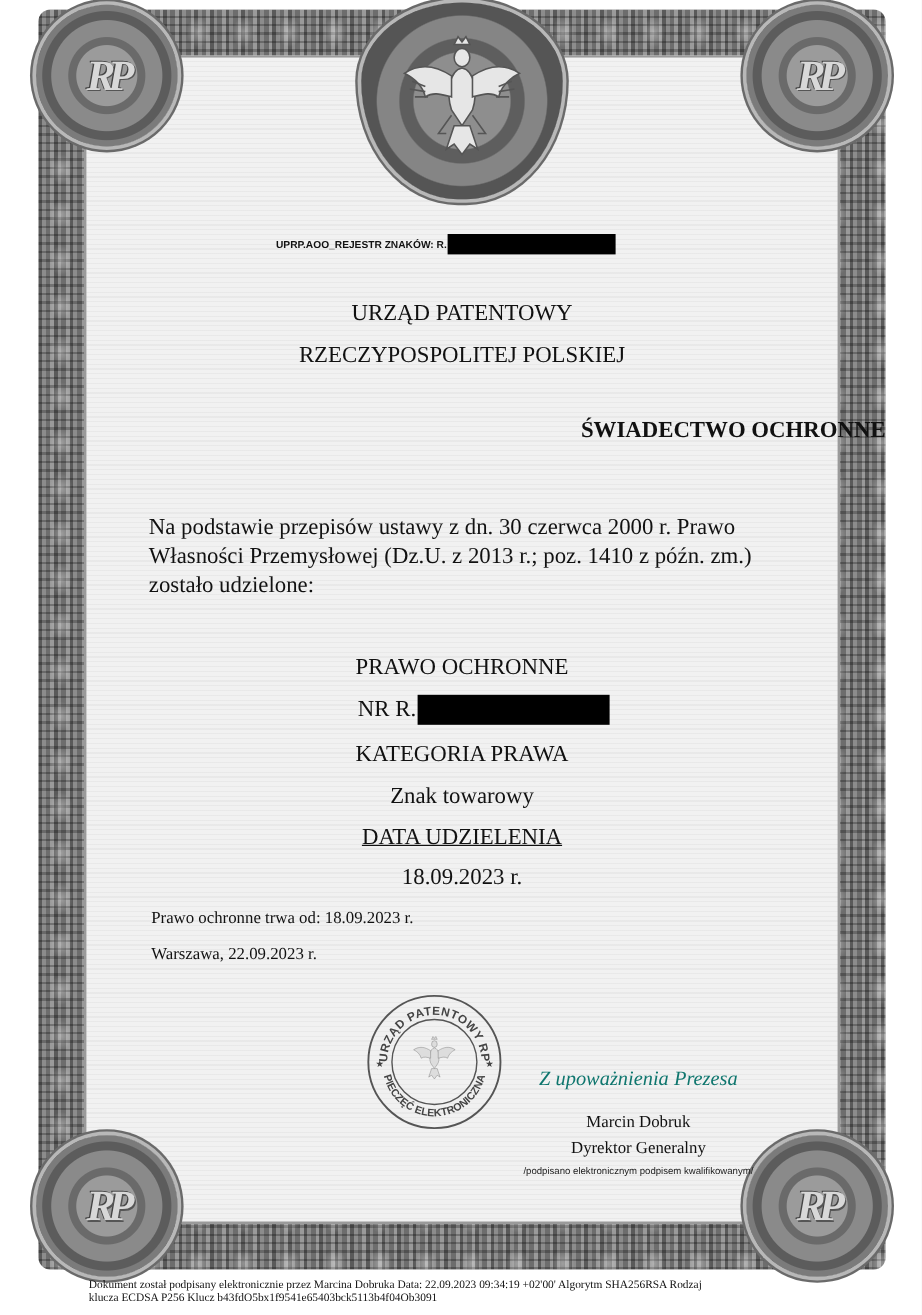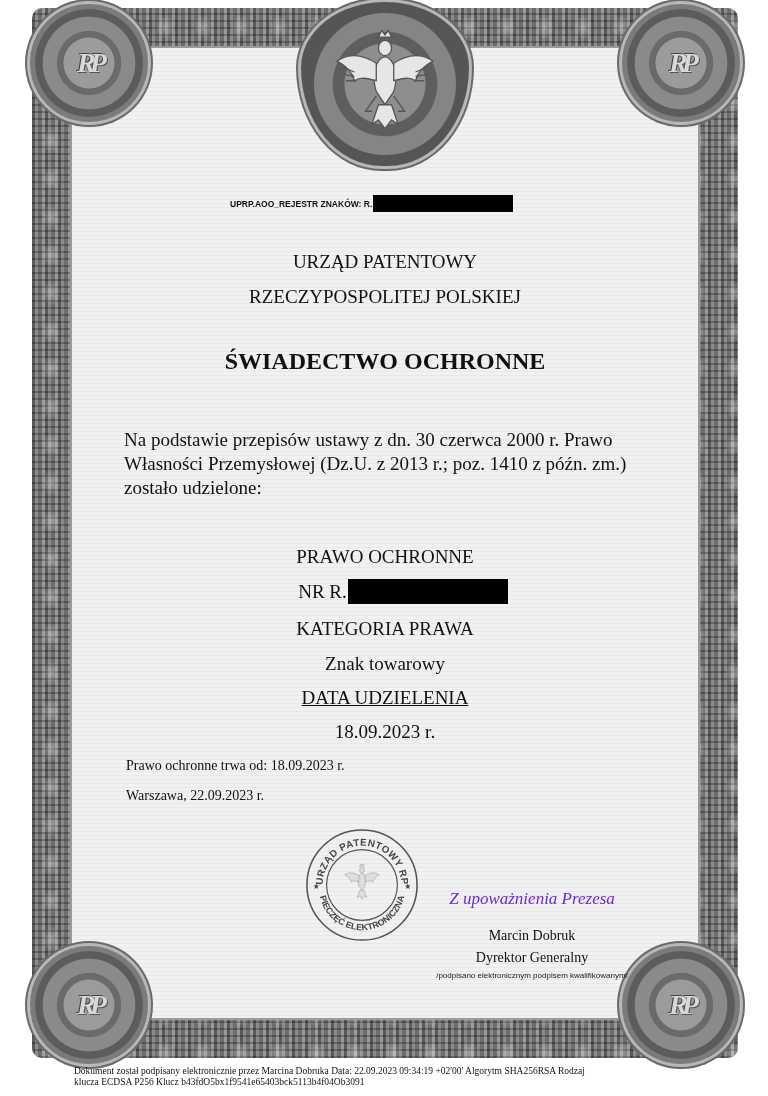--- a/index.html
+++ b/index.html
@@ -47,21 +47,21 @@
       width: 118px; height: 118px;
       border-radius: 50%;
       background:
         radial-gradient(circle at center, #9b9b9b 0 30%, #6a6a6a 31% 38%, #8a8a8a 39% 55%, #5c5c5c 56% 64%, #7b7b7b 65% 100%);
       box-shadow: 0 0 0 3px #b8b8b8, 0 0 0 5px #6a6a6a;
       display: flex; align-items: center; justify-content: center;
     }
     .medallion span {
       font-family: "Liberation Serif", serif;
       font-style: italic; font-weight: bold;
-      font-size: 28px;
+      font-size: 36px;
       color: #d8d8d8;
       text-shadow: 1px 1px 0 #555, -1px -1px 0 #444;
       letter-spacing: -6px;
     }
     .m-tl { left: -2px; top: -4px; }
     .m-tr { right: -2px; top: -4px; }
     .m-bl { left: -2px; bottom: -6px; }
     .m-br { right: -2px; bottom: -6px; }
     
     .eagle-crest {
@@ -85,21 +85,21 @@
       font-weight: bold; font-size: 8.5px;
       display: flex; align-items: center;
     }
     .redact { background: #000; display: inline-block; }
     .reg-line .redact { width: 140px; height: 17px; margin-left: 1px; }
     .center-line {
       left: 0; right: 0; text-align: center;
     }
     .office1 { top: 243px; font-size: 19px; }
     .office2 { top: 278px; font-size: 19px; }
-    .title   { top: 340px; font-size: 24px; font-weight: bold; }
+    .title   { top: 340px; font-size: 19px; font-weight: bold; text-align: right; }
     .legal {
       left: 92px; top: 420px; width: 520px;
       font-size: 19px; line-height: 24px;
     }
     .right1 { top: 538px; font-size: 19px; }
     .nr-row {
       left: 0; right: 0; top: 571px;
       display: flex; justify-content: center; align-items: center;
       font-size: 19px;
       margin-left: 36px;
@@ -114,21 +114,21 @@
 
     .seal {
       left: 271px; top: 818px;
       width: 118px; height: 118px;
     }
     .sign-block {
       left: 340px; top: 880px; width: 320px;
       text-align: center;
     }
     .sign-italic {
-      font-style: italic; font-size: 17px; line-height: 21px; color: #6d28d9;
+      font-style: italic; font-size: 17px; line-height: 21px; color: #0f766e;
     }
     .sign-name { font-size: 14px; margin-top: 18px; line-height: 18px; }
     .sign-role { font-size: 14px; margin-top: 4px; line-height: 18px; }
     .sign-note {
       font-family: "Liberation Sans", sans-serif;
       font-size: 8px; margin-top: 4px; color: #222;
     }
     .footer {
       position: absolute;
       left: 74px; top: 1066px; width: 620px;

